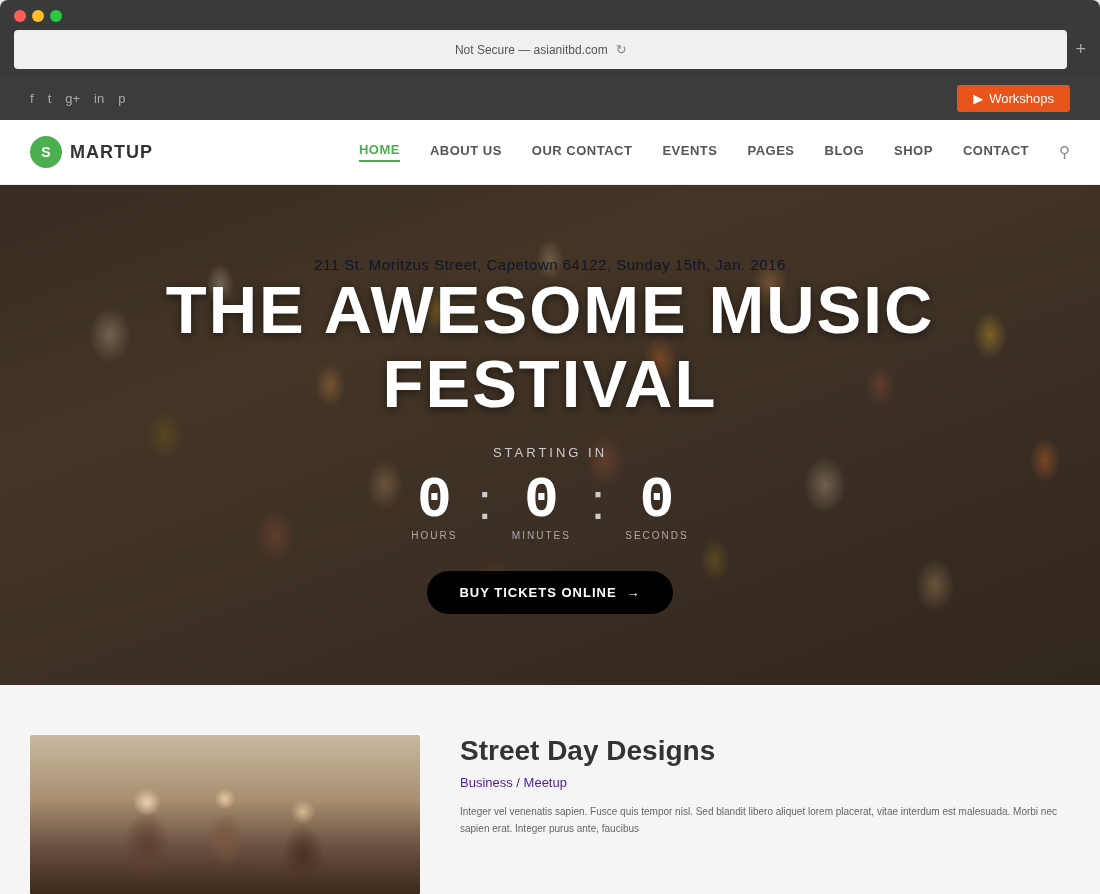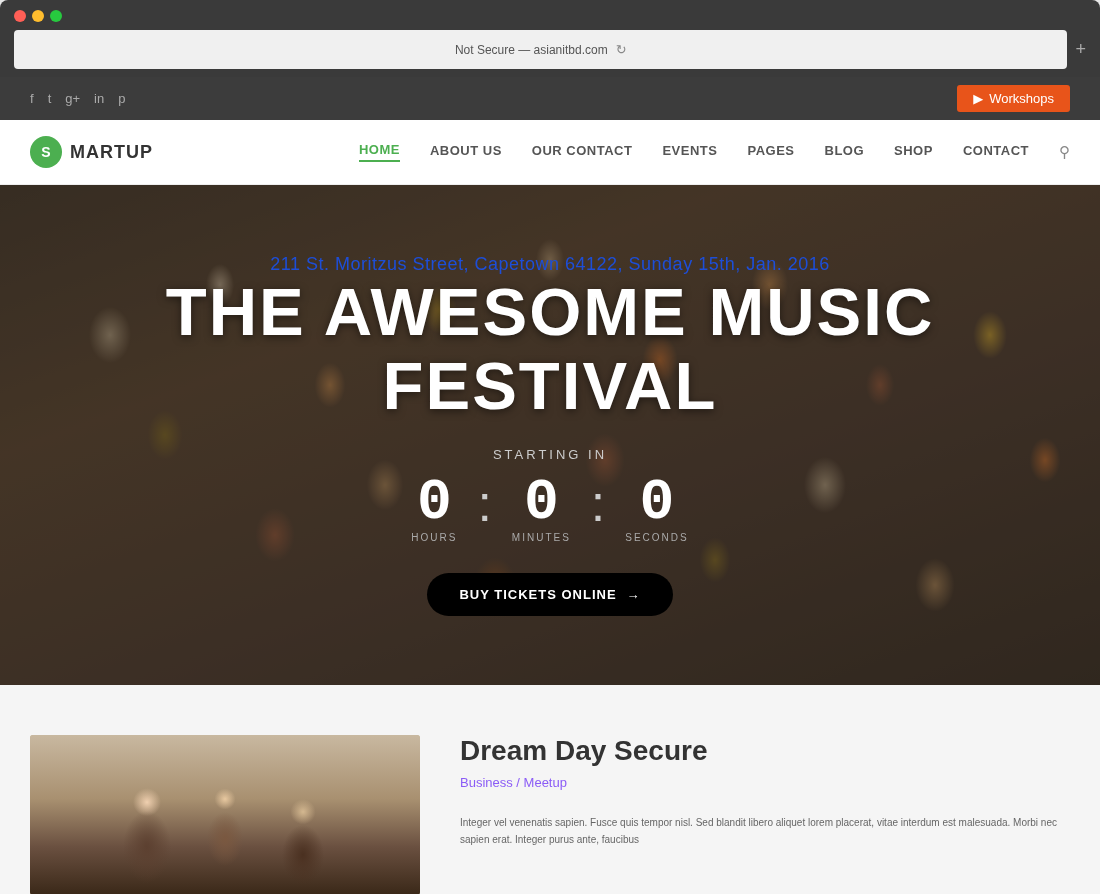--- a/index.html
+++ b/index.html
@@ -101,21 +101,21 @@
       opacity: 0.85;
     }
     .hero-overlay {
       position: absolute; inset: 0;
       background: rgba(20, 15, 10, 0.5);
     }
     .hero-content {
       position: relative; z-index: 2; text-align: center; color: #fff; padding: 20px;
     }
     .hero-address {
-      color: #1d4ed8; font-size: 18px; letter-spacing: 0.5px;
+      color: #0f172a; font-size: 15px; letter-spacing: 0.5px;
     }
     .hero-title {
       font-size: 67px; font-weight: 900; letter-spacing: 2px;
       text-transform: uppercase; margin-bottom: 25px; line-height: 1.1;
       text-shadow: 0 2px 8px rgba(0,0,0,0.5);
     }
     .hero-starting {
       font-size: 13px; letter-spacing: 3px; color: #ccc; margin-bottom: 12px;
       text-transform: uppercase;
     }
@@ -158,21 +158,21 @@
         radial-gradient(ellipse 40px 60px at 30% 70%, #5c4030 0%, transparent 60%),
         radial-gradient(ellipse 30px 45px at 50% 65%, #7a5840 0%, transparent 60%),
         radial-gradient(ellipse 35px 50px at 70% 75%, #4a3020 0%, transparent 60%),
         radial-gradient(circle 20px at 30% 42%, #f0d0b0 0%, transparent 70%),
         radial-gradient(circle 15px at 50% 40%, #e8c8a0 0%, transparent 70%),
         radial-gradient(circle 18px at 70% 48%, #d4b890 0%, transparent 70%),
         linear-gradient(180deg, #c8b8a0 0%, #a89070 40%, #6a5040 70%, #3a2818 100%);
     }
     .content-text { flex: 1; }
     .content-title { font-size: 28px; font-weight: 700; color: #333; margin-bottom: 8px; }
-    .content-category { color: #8b5cf6; font-size: 13px; margin-bottom: 24px; }
+    .content-category { color: #4c1d95; font-size: 13px; margin-bottom: 13px; }
     .content-body { font-size: 10px; color: #666; line-height: 1.7; }
   </style>
 </head>
 <body>
 
 <div class="browser-chrome">
   <div class="browser-dots">
     <div class="dot dot-red"></div>
     <div class="dot dot-yellow"></div>
     <div class="dot dot-green"></div>
@@ -250,19 +250,19 @@
         <span>→</span>
       </button>
     </div>
   </div>
 
   <div class="content-section">
     <div class="content-image">
       <div class="img-people"></div>
     </div>
     <div class="content-text">
-      <h2 class="content-title">Dream Day Secure</h2>
+      <h2 class="content-title">Street Day Designs</h2>
       <div class="content-category">Business / Meetup</div>
       <p class="content-body">Integer vel venenatis sapien. Fusce quis tempor nisl. Sed blandit libero aliquet lorem placerat, vitae interdum est malesuada. Morbi nec sapien erat. Integer purus ante, faucibus</p>
     </div>
   </div>
 
 </div>
 
 </body></html>

